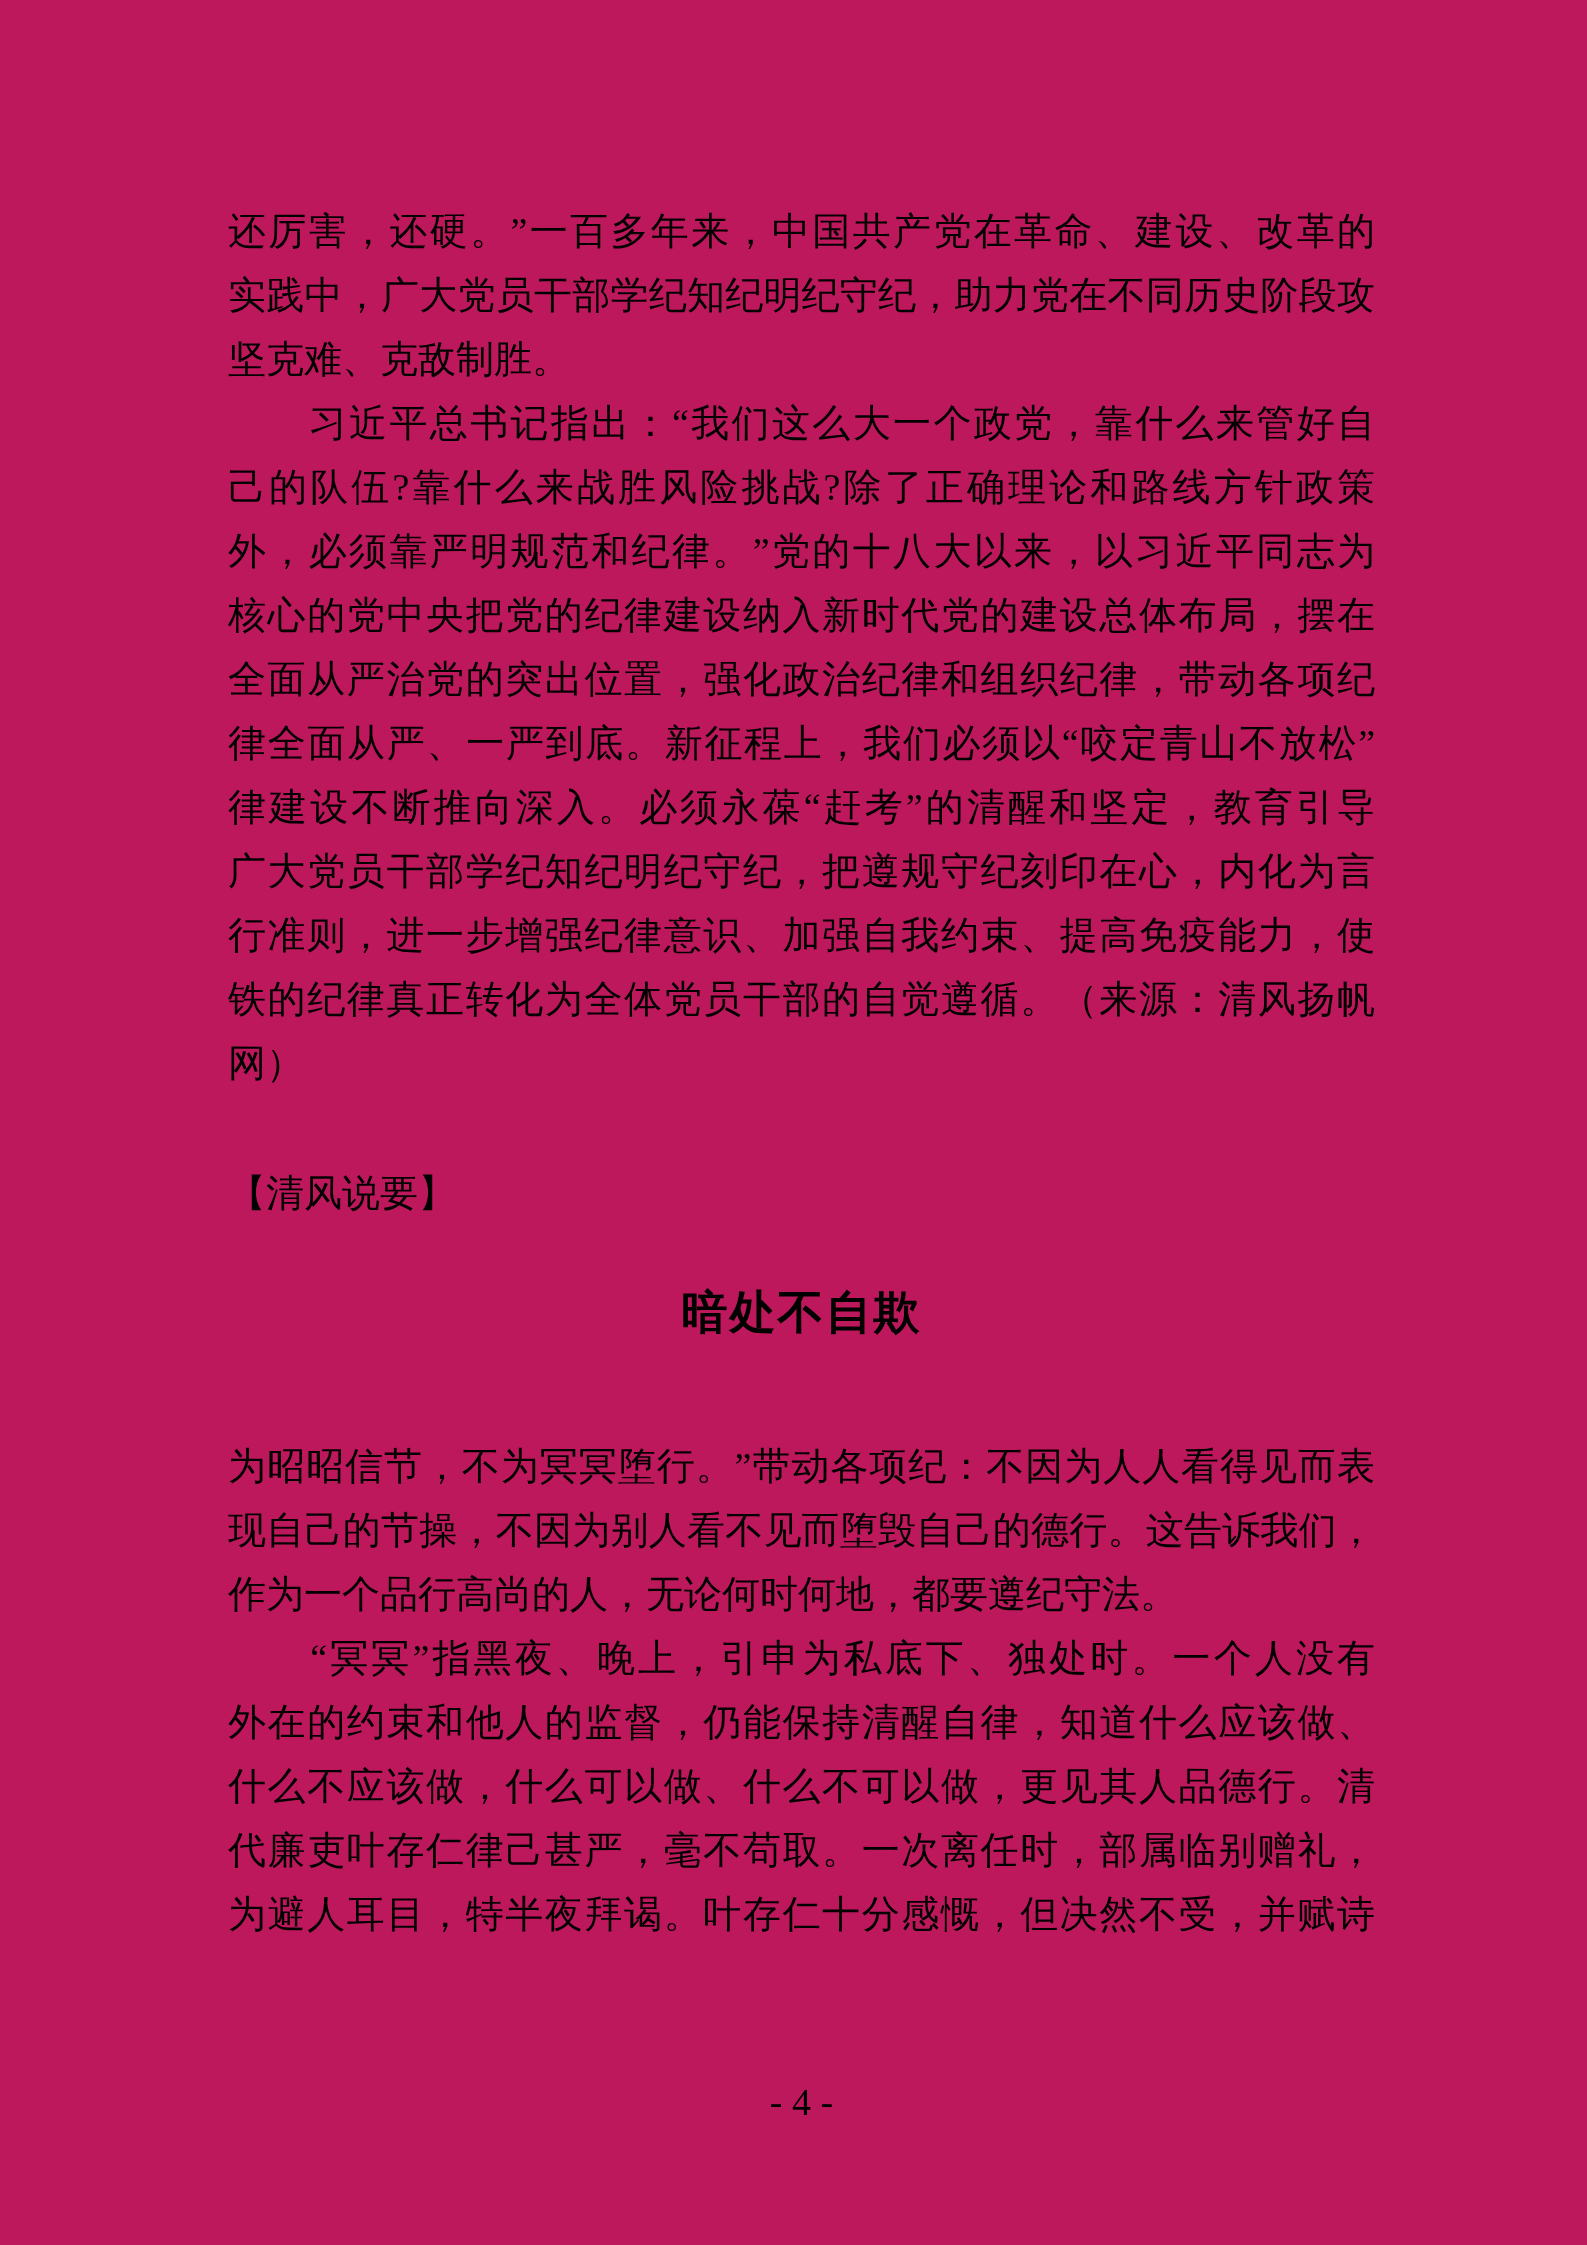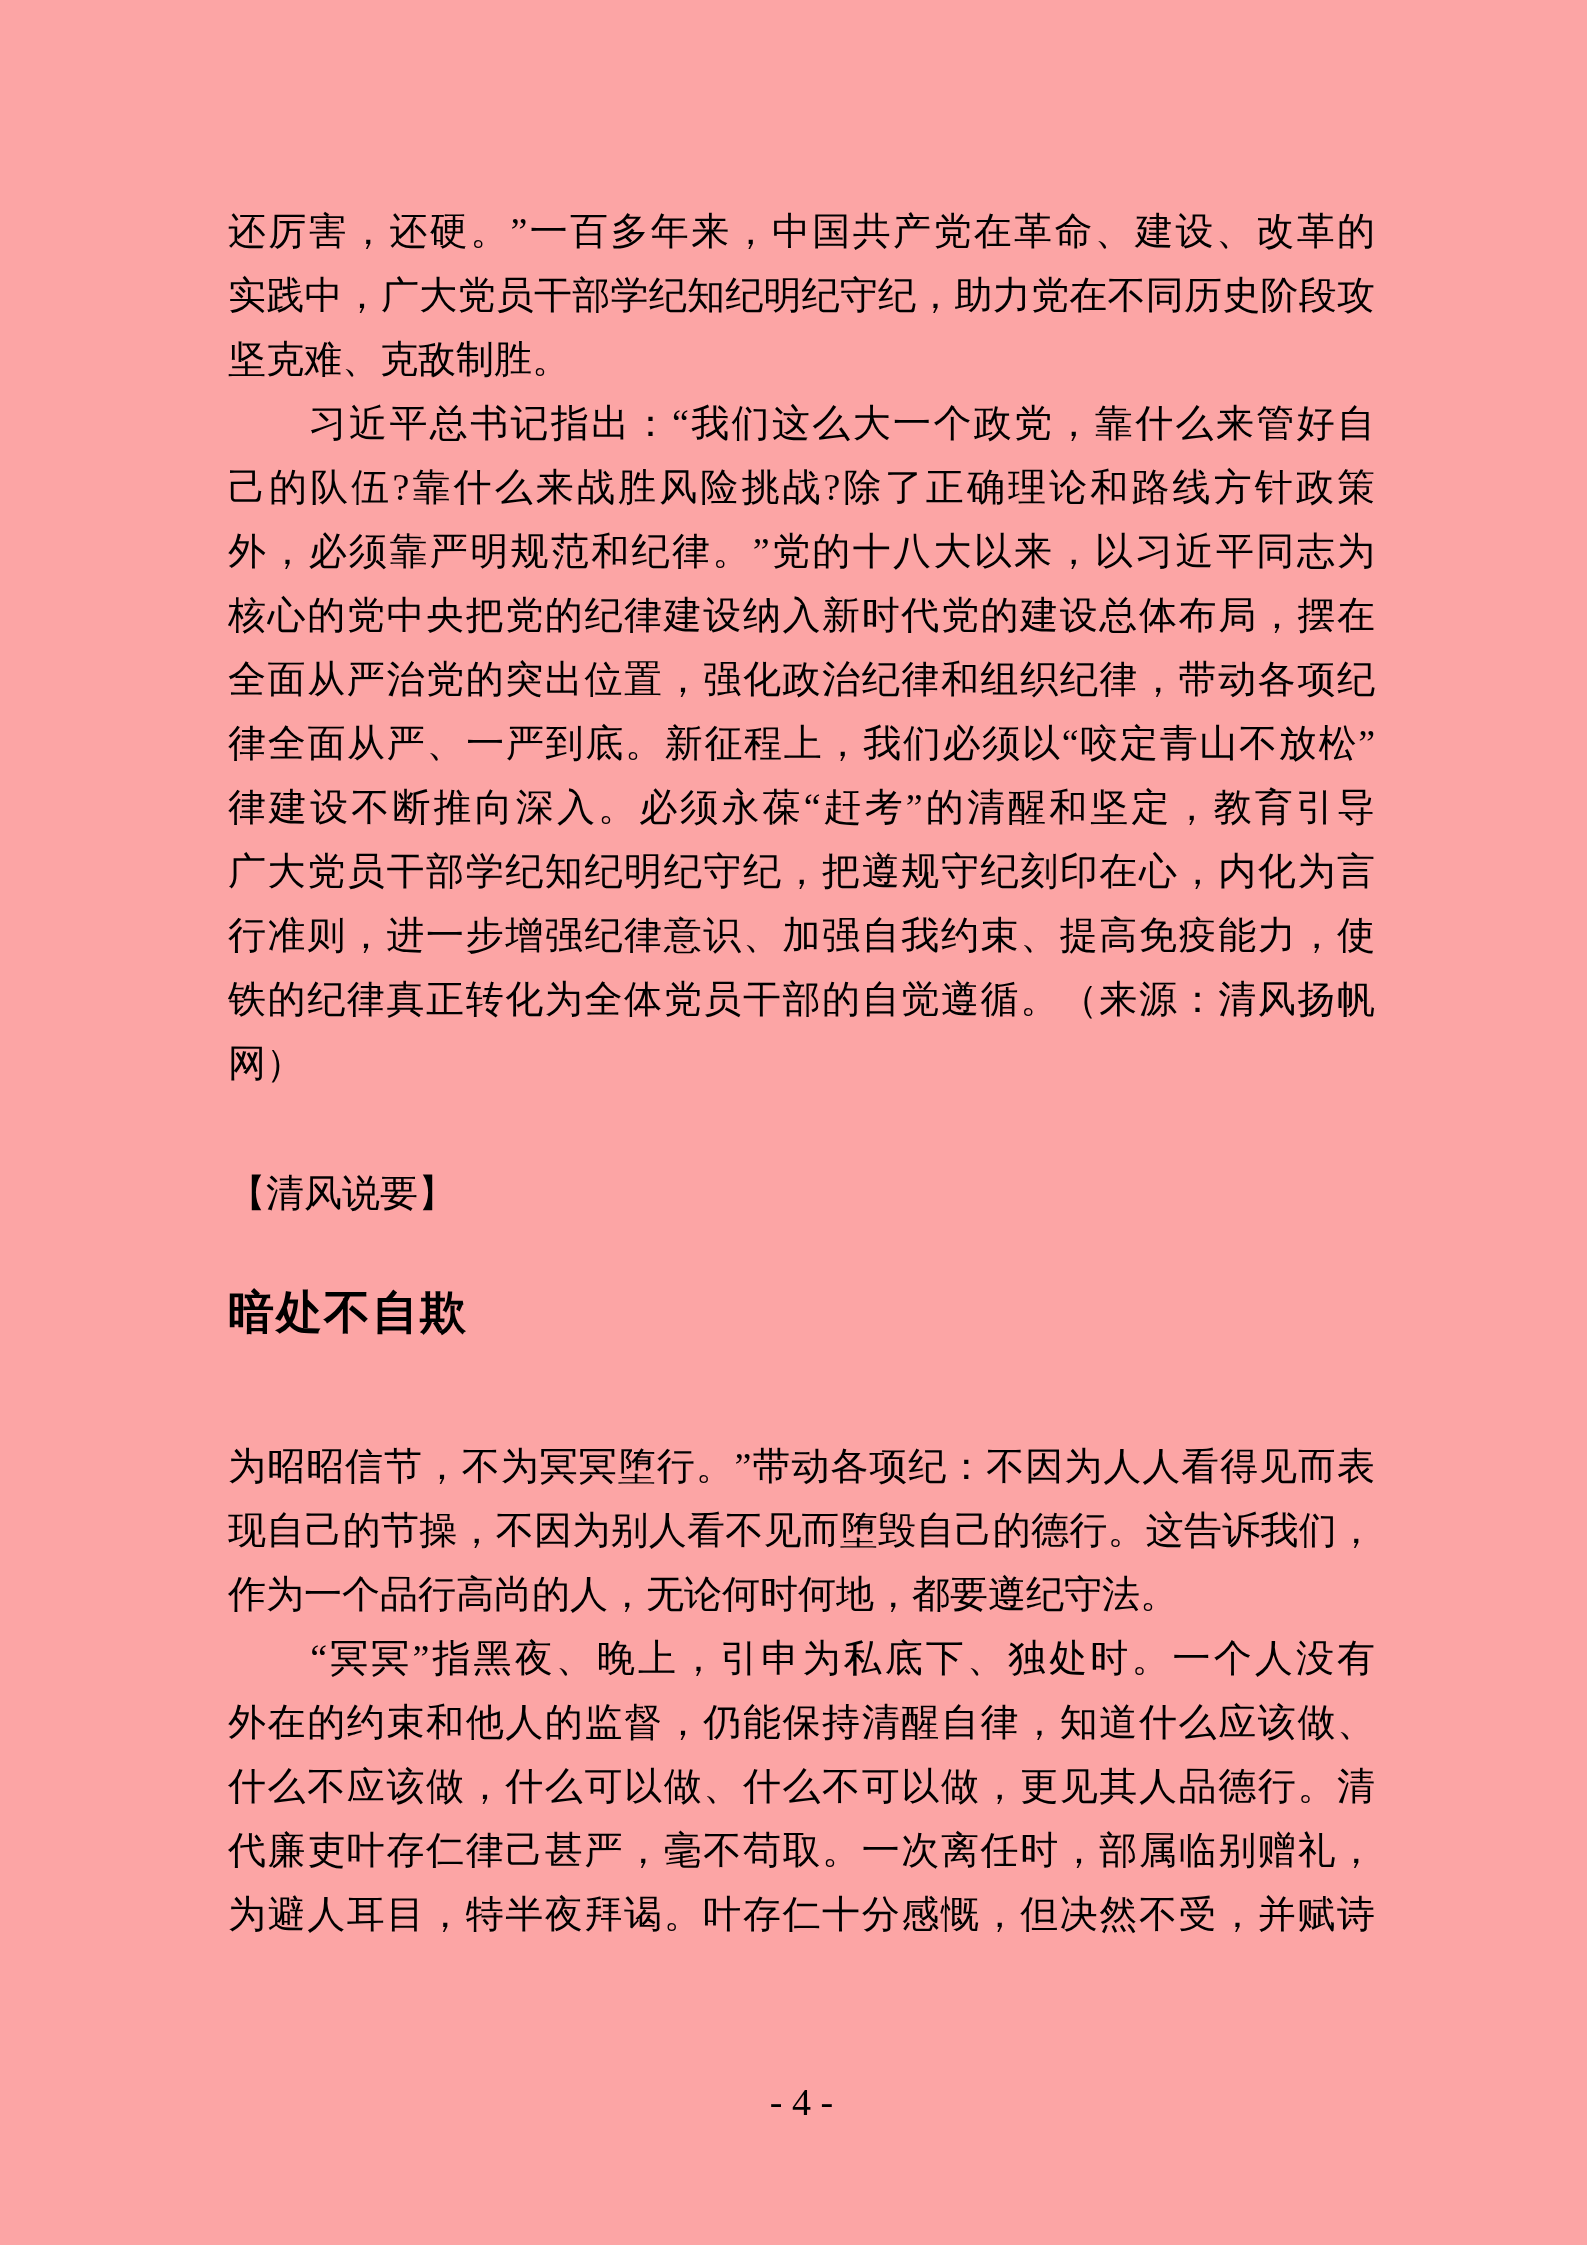--- a/index.html
+++ b/index.html
@@ -1,20 +1,20 @@
 <!DOCTYPE html>
 <html><head>
 <meta charset="utf-8">
 <style>
   html, body { margin: 0; padding: 0; }
   .page {
     position: relative;
     width: 1587px;
     height: 2245px;
-    background: #fca5a5;
+    background: #be185d;
     color: #000000;
     font-family: "Liberation Serif", "DejaVu Serif", serif;
     overflow: hidden;
   }
   .doc-body {
     position: absolute;
     left: 228px;
     top: 199px;
     width: 1147px;
   }
@@ -30,21 +30,21 @@
     text-align-last: left;
   }
   .gap-a { height: 66px; }
   .gap-b { height: 56px; }
   .gap-c { height: 89px; }
   .essay-title {
     font-size: 46px;
     font-weight: bold;
     height: 64px;
     line-height: 64px;
-    text-align: left;
+    text-align: center;
     letter-spacing: 2px;
   }
   .page-number {
     position: absolute;
     left: 228px;
     top: 2082px;
     width: 1147px;
     height: 40px;
     line-height: 40px;
     font-size: 38px;

